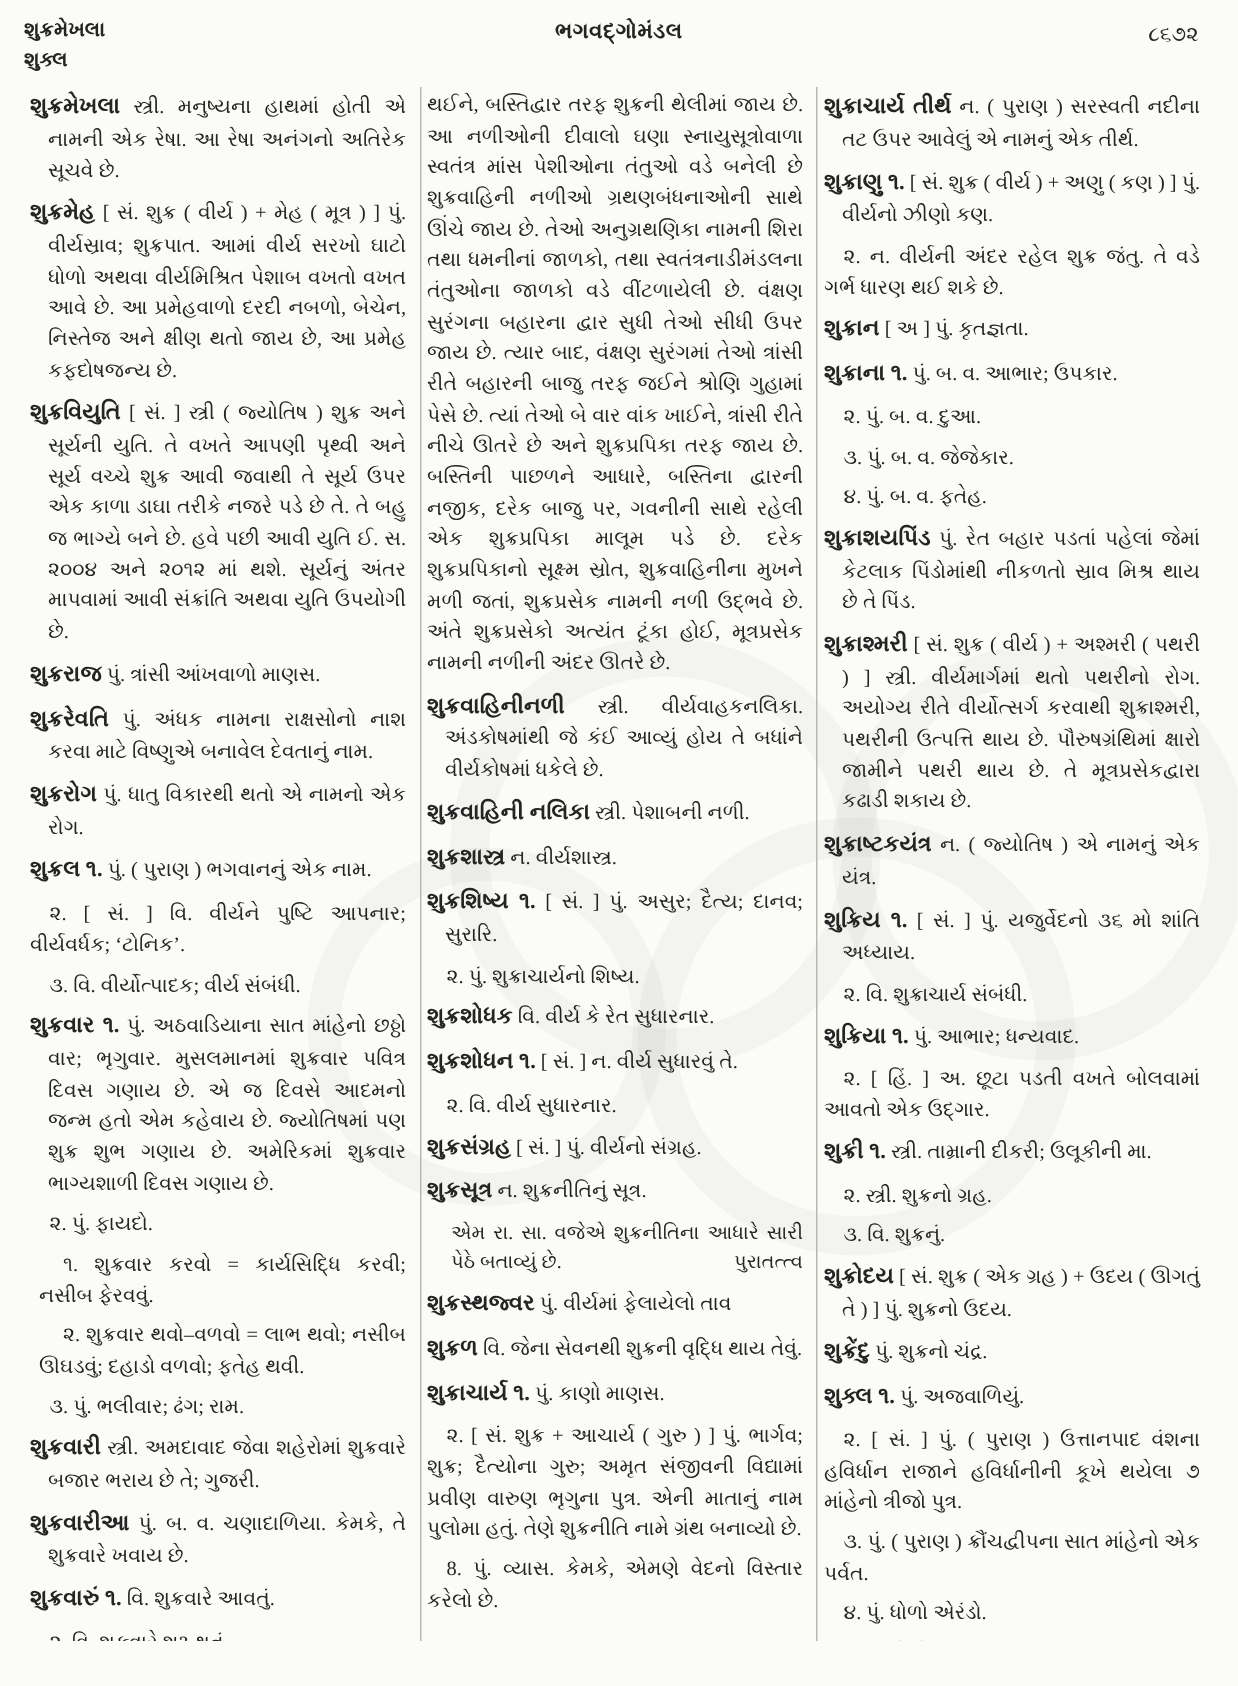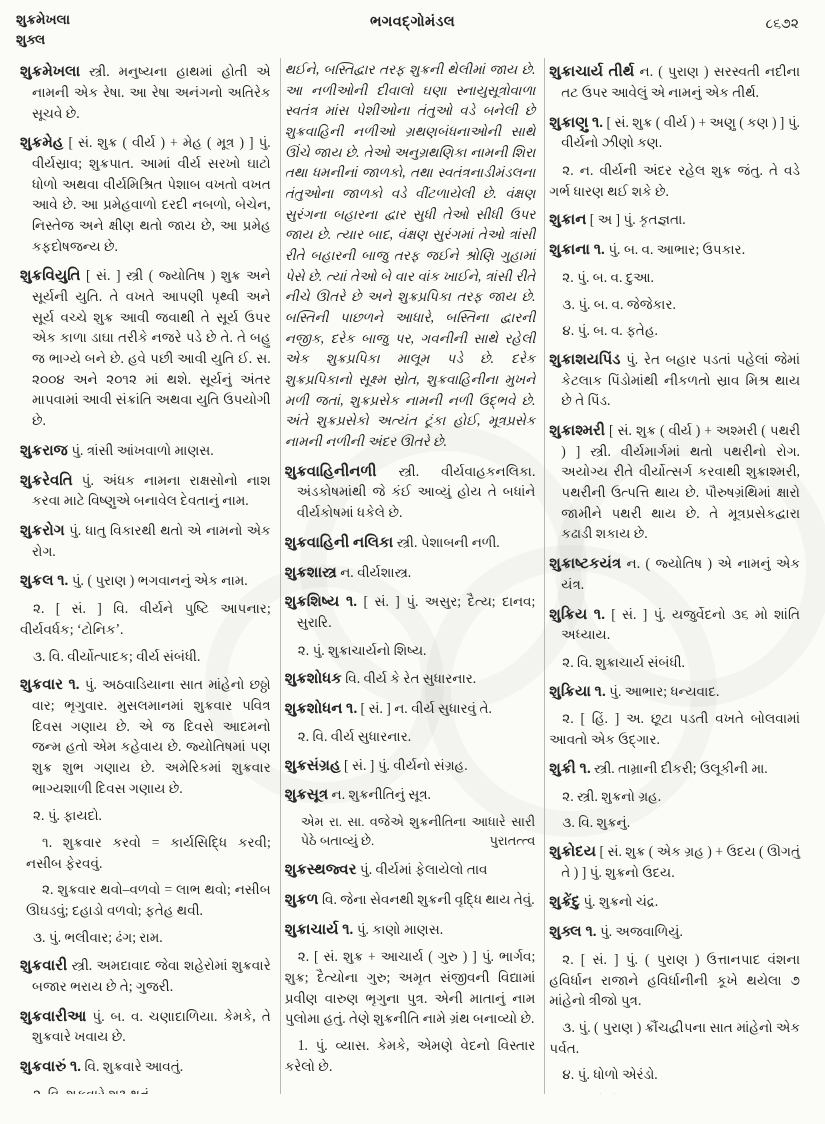--- a/index.html
+++ b/index.html
@@ -20,21 +20,21 @@
   
   .columns{display:flex;margin-top:9px;height:1036px;overflow:hidden;}
   .column{flex:1 1 0;min-width:0;padding:2px 9px 0 4px;overflow:hidden;box-sizing:border-box;}
   .column + .column{border-left:1px solid #b9b7b0;}
   
   .block{margin:0 0 7px;font-size:13.6px;line-height:1.52;text-align:justify;
          padding-left:12px;text-indent:-12px;word-break:break-word;}
   .block b{font-size:15px;font-weight:700;}
   .block.sub{padding-left:0;text-indent:13px;margin-bottom:6px;}
   .block.idiom{padding-left:6px;text-indent:16px;margin-bottom:6px;}
-  .block.cont{padding-left:0;text-indent:0;font-style:italic;}
+  .block.cont{padding-left:0;text-indent:0;}
   .block.citation{font-size:13px;line-height:1.45;padding-left:16px;text-indent:0;margin-bottom:7px;}
   .block.citation .source{float:right;padding-left:10px;}
   
   .ring{position:absolute;border-radius:50%;border:26px solid rgba(90,90,90,0.05);pointer-events:none;}
   .ring.r1{left:300px;top:425px;width:235px;height:235px;}
   .ring.r2{left:425px;top:545px;width:240px;height:240px;}
   .ring.r3{left:555px;top:430px;width:225px;height:225px;}
   .ring.r4{left:205px;top:565px;width:195px;height:195px;border-width:22px;}
 </style>
 </head>
@@ -87,21 +87,21 @@
         <p class="block entry"><b>શુક્રશોધક</b> વિ. વીર્ય કે રેત સુધારનાર.</p>
         <p class="block entry"><b>શુક્રશોધન ૧.</b> [ સં. ] ન. વીર્ય સુધારવું તે.</p>
         <p class="block sub">૨. વિ. વીર્ય સુધારનાર.</p>
         <p class="block entry"><b>શુક્રસંગ્રહ</b> [ સં. ] પું. વીર્યનો સંગ્રહ.</p>
         <p class="block entry"><b>શુક્રસૂત્ર</b> ન. શુક્રનીતિનું સૂત્ર.</p>
         <p class="block citation">એમ રા. સા. વજેએ શુક્રનીતિના આધારે સારી પેઠે બતાવ્યું છે.<span class="source">પુરાતત્ત્વ</span></p>
         <p class="block entry"><b>શુક્રસ્થજ્વર</b> પું. વીર્યમાં ફેલાયેલો તાવ</p>
         <p class="block entry"><b>શુક્રળ</b> વિ. જેના સેવનથી શુક્રની વૃદ્ધિ થાય તેવું.</p>
         <p class="block entry"><b>શુક્રાચાર્ય ૧.</b> પું. કાણો માણસ.</p>
         <p class="block sub">૨. [ સં. શુક્ર + આચાર્ય ( ગુરુ ) ] પું. ભાર્ગવ; શુક્ર; દૈત્યોના ગુરુ; અમૃત સંજીવની વિદ્યામાં પ્રવીણ વારુણ ભૃગુના પુત્ર. એની માતાનું નામ પુલોમા હતું. તેણે શુક્રનીતિ નામે ગ્રંથ બનાવ્યો છે.</p>
-        <p class="block sub">1. પું. વ્યાસ. કેમકે, એમણે વેદનો વિસ્તાર કરેલો છે.</p>
+        <p class="block sub">8. પું. વ્યાસ. કેમકે, એમણે વેદનો વિસ્તાર કરેલો છે.</p>
       </div>
     <div class="column">
         <p class="block entry"><b>શુક્રાચાર્ય તીર્થ</b> ન. ( પુરાણ ) સરસ્વતી નદીના તટ ઉપર આવેલું એ નામનું એક તીર્થ.</p>
         <p class="block entry"><b>શુક્રાણુ ૧.</b> [ સં. શુક્ર ( વીર્ય ) + અણુ ( કણ ) ] પું. વીર્યનો ઝીણો કણ.</p>
         <p class="block sub">૨. ન. વીર્યની અંદર રહેલ શુક્ર જંતુ. તે વડે ગર્ભ ધારણ થઈ શકે છે.</p>
         <p class="block entry"><b>શુક્રાન</b> [ અ ] પું. કૃતજ્ઞતા.</p>
         <p class="block entry"><b>શુક્રાના ૧.</b> પું. બ. વ. આભાર; ઉપકાર.</p>
         <p class="block sub">૨. પું. બ. વ. દુઆ.</p>
         <p class="block sub">૩. પું. બ. વ. જેજેકાર.</p>
         <p class="block sub">૪. પું. બ. વ. ફતેહ.</p>

